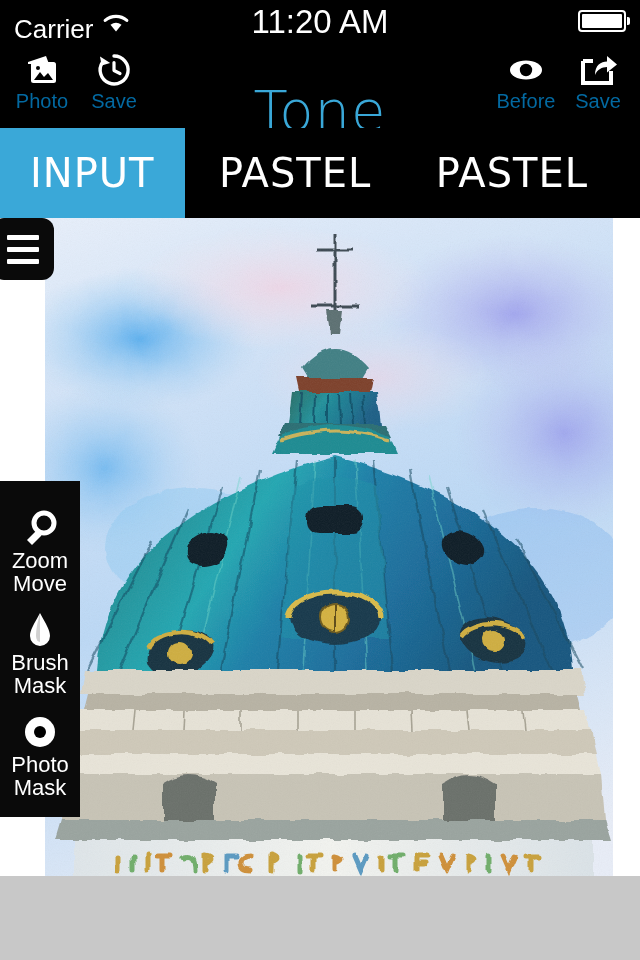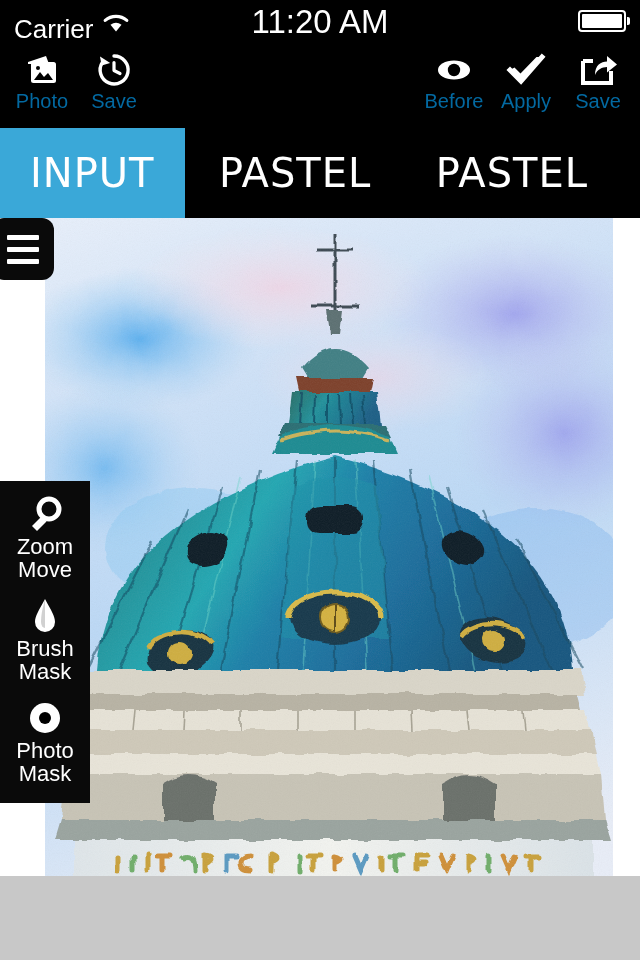--- a/index.html
+++ b/index.html
@@ -83,23 +83,23 @@
   .hamburger {
     position: absolute; left: -8px; top: 218px; width: 62px; height: 62px;
     background: #0a0a0a; border-radius: 12px;
     display: flex; flex-direction: column; justify-content: center;
     align-items: center; gap: 7px; cursor: pointer; z-index: 20;
   }
   .hamburger span { display: block; width: 32px; height: 5px; background: #fff; border-radius: 1px; }
 
   
   .toolpanel {
-    position: absolute; left: 0; top: 481px; width: 90px;
+    position: absolute; left: 0; top: 481px; width: 80px;
     background: #0a0a0a; z-index: 20;
-    padding: 6px 0 10px 0;
+    padding: 20px 0 10px 0;
   }
   .tool {
     display: flex; flex-direction: column; align-items: center;
     color: #fff; cursor: pointer; padding: 6px 0 8px 0;
   }
   .tool-ico { height: 42px; display: flex; align-items: center; justify-content: center; }
   .tool-l1, .tool-l2 { font-size: 22px; line-height: 23px; }
 </style>
 </head>
 <body>
@@ -142,40 +142,32 @@
           <svg width="40" height="36" viewBox="0 0 40 36">
             <path d="M20 4 A14 14 0 1 1 8.5 10.2" stroke="#fff" stroke-width="3.4" fill="none" stroke-linecap="round"></path>
             <path d="M6 4.5 L7.6 13.5 L16.2 11 Z" fill="#fff"></path>
             <path d="M20 10.5 L20 18.5 L26 21.5" stroke="#fff" stroke-width="3.2" fill="none" stroke-linecap="round" stroke-linejoin="round"></path>
           </svg>
         </span>
         <span class="tb-lbl">Save</span>
       </div>
     </div>
 
+    <div class="app-title">Tone</div>
 
     <div class="tb-group tb-right">
       <div class="tb-btn">
         <span class="tb-ico">
           <svg width="42" height="30" viewBox="0 0 42 30">
             <ellipse cx="21" cy="15" rx="16" ry="9.5" fill="#fff"></ellipse>
             <circle cx="21" cy="15" r="6.2" fill="#000"></circle>
             <path d="M21 9.6 A5.4 5.4 0 0 1 21 20.4 A5.4 5.4 0 0 0 21 9.6" fill="#fff"></path>
           </svg>
         </span>
         <span class="tb-lbl">Before</span>
-      </div>
-      <div class="tb-btn">
-        <span class="tb-ico">
-          <svg width="42" height="34" viewBox="0 0 42 34">
-            <path d="M5 17 L16 28 L37 4 L31.5 4 L15.5 20.5 L9.5 14.5 Z" fill="#fff"></path>
-            <path d="M5 17 L16 28 L37 4" stroke="#fff" stroke-width="5" fill="none" stroke-linecap="square" stroke-linejoin="miter"></path>
-          </svg>
-        </span>
-        <span class="tb-lbl">Apply</span>
       </div>
       <div class="tb-btn">
         <span class="tb-ico">
           <svg width="40" height="34" viewBox="0 0 40 34">
             <path d="M5 8 L5 30 L33 30 L33 18" stroke="#fff" stroke-width="4" fill="none"></path>
             <path d="M5 8 L15 8" stroke="#fff" stroke-width="4" fill="none"></path>
             <path d="M17 22 C17 12 23 9 29 8.6 L29 3 L39 11.5 L29 19.5 L29 14 C24 14.4 19.5 16 17 22 Z" fill="#fff"></path>
           </svg>
         </span>
         <span class="tb-lbl">Save</span>

